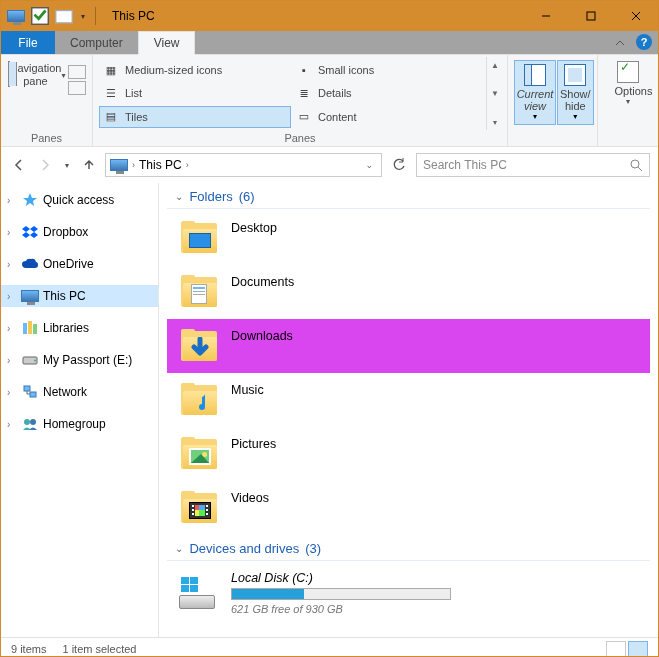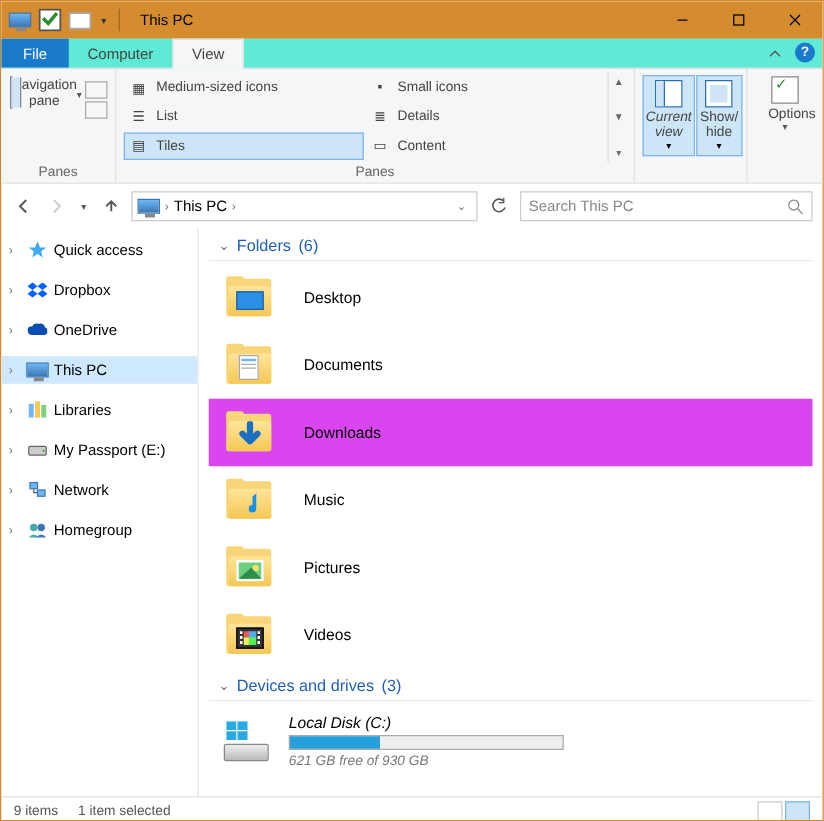--- a/index.html
+++ b/index.html
@@ -8,21 +8,21 @@
 
 .titlebar { height: 30px; background: #d48c2f; display: flex; align-items: center; color: #fff; }
 .titlebar .qat { display: flex; align-items: center; gap: 2px; padding: 0 4px; }
 .titlebar .qat-item { width: 22px; height: 22px; display: flex; align-items: center; justify-content: center; }
 .titlebar .title { margin-left: 8px; font-size: 12px; color: #000; }
 .winbtns { margin-left: auto; display: flex; }
 .winbtn { width: 45px; height: 29px; display: flex; align-items: center; justify-content: center; color: #000; font-size: 10px; }
 .winbtn svg { width: 10px; height: 10px; }
 
 
-.tabstrip { height: 24px; background: #5eead4; display: flex; border-bottom: 1px solid #e1e1e1; position: relative; }
+.tabstrip { height: 24px; background: #a3a3a3; display: flex; border-bottom: 1px solid #e1e1e1; position: relative; }
 .tab-file { width: 54px; background: #1979ca; color: #fff; display: flex; align-items: center; justify-content: center; font-size: 12px; }
 .tab { padding: 0 15px; display: flex; align-items: center; font-size: 12px; color: #444; }
 .tab.active { background: #f5f6f7; border: 1px solid #e1e1e1; border-bottom: 1px solid #f5f6f7; margin-bottom: -1px; }
 .ribbon-toggle { margin-left: auto; width: 20px; height: 20px; display: flex; align-items: center; justify-content: center; margin-right: 6px; margin-top: 2px; }
 .help-icon { width: 16px; height: 16px; border-radius: 50%; background: #1979ca; color: #fff; font-size: 11px; display: flex; align-items: center; justify-content: center; font-weight: bold; margin-right: 6px; margin-top: 3px; }
 
 
 .ribbon { height: 92px; background: #f5f6f7; display: flex; border-bottom: 1px solid #e1e1e1; }
 .ribbon-group { border-right: 1px solid #e1e1e1; display: flex; flex-direction: column; padding: 2px 4px 0; }
 .ribbon-group-label { text-align: center; font-size: 11px; color: #666; padding: 2px 0; }
@@ -78,21 +78,21 @@
 .tree-item .expander { width: 10px; font-size: 10px; color: #777; }
 .tree-item .ticon { width: 18px; height: 16px; display: flex; align-items: center; justify-content: center; }
 .tree-spacer { height: 10px; }
 
 .content { flex: 1; overflow: hidden; padding: 0; }
 .group-header { display: flex; align-items: center; gap: 6px; padding: 6px 8px 4px; color: #1e5fb4; border-bottom: 1px solid #e5eef8; margin: 0 8px 2px; }
 .group-header .exp { font-size: 10px; color: #666; }
 .group-header .gname { font-size: 13px; }
 .group-header .gcount { font-size: 13px; }
 
-.folder-item { display: flex; align-items: center; gap: 24px; padding: 10px 12px 10px 14px; margin: 0 8px; }
+.folder-item { display: flex; gap: 12px; padding: 10px 12px 10px 14px; margin: 0 8px; }
 .folder-item.selected { background: #d946ef; }
 .folder-item .ficon { width: 38px; height: 34px; position: relative; }
 .folder-item .fname { font-size: 12.5px; }
 
 .folder-shape { position: absolute; inset: 0; }
 .folder-back { position: absolute; left: 0; top: 2px; width: 36px; height: 30px; background: #f9d57a; border-radius: 2px; }
 .folder-tab { position: absolute; left: 0; top: 0; width: 14px; height: 6px; background: #f9d57a; border-radius: 2px 2px 0 0; }
 .folder-front { position: absolute; left: 2px; top: 8px; width: 34px; height: 24px; background: linear-gradient(#ffe59a,#f5c753); border-radius: 2px; }
 
 .drive-item { display: flex; align-items: center; gap: 14px; padding: 8px 12px; margin: 0 8px; }

